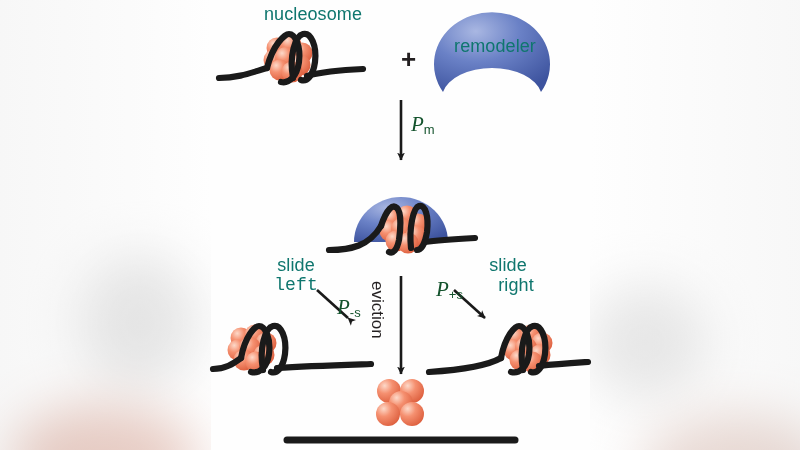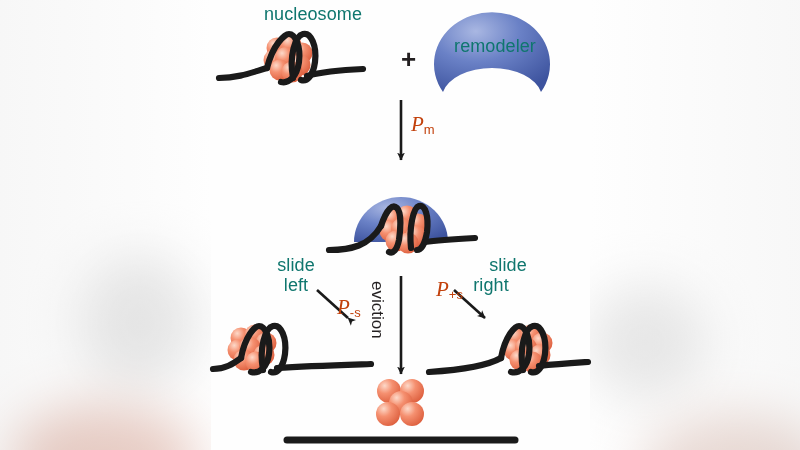--- a/index.html
+++ b/index.html
@@ -89,21 +89,21 @@
     color: #0f766e;
     font-size: 18px;
     line-height: 1.12;
     letter-spacing: .1px;
     white-space: nowrap;
   }
   .lbl-center { text-align: center; }
 
   .rate {
     position: absolute;
-    color: #c2410c;
+    color: #14532d;
     font-size: 19px;
     white-space: nowrap;
   }
   .rate i {
     font-style: italic;
     font-family: "Liberation Serif", serif;
     font-size: 21px;
   }
   .rate sub {
     font-style: normal;
@@ -251,29 +251,29 @@
 
     <div class="lbl lbl-center" style="left:204px; top:4px; width:160px;margin-top:32px;">remodeler</div>
 
     <div class="plus" style="left:190px; top:46px;">+</div>
 
     <div class="rate" style="left:200px; top:112px;">
       <i>P</i><sub>m</sub>
     </div>
 
     <div class="lbl lbl-center" style="left:40px; top:255px; width:90px;">slide</div>
-    <div class="lbl lbl-center" style="left:40px; top:275px; width:90px;">left</div>
+    <div class="lbl lbl-center" style="left:40px; top:275px; width:90px;font-family:Liberation Mono, monospace;">left</div>
 
     <div class="rate" style="left:118px; top:295px;margin-left:8px;">
       <i>P</i><sub>-s</sub>
     </div>
 
     <div class="evict-label" style="left:176px; top:281px;">eviction</div>
 
     <div class="rate" style="left:225px; top:277px;">
       <i>P</i><sub>+s</sub>
     </div>
 
     <div class="lbl lbl-center" style="left:252px; top:255px; width:90px;">slide</div>
-    <div class="lbl lbl-center" style="left:235px; top:275px; width:90px;">right</div>
+    <div class="lbl lbl-center" style="left:260px; top:275px; width:90px;">right</div>
 
   </div>
 </div>
 
 </body></html>

